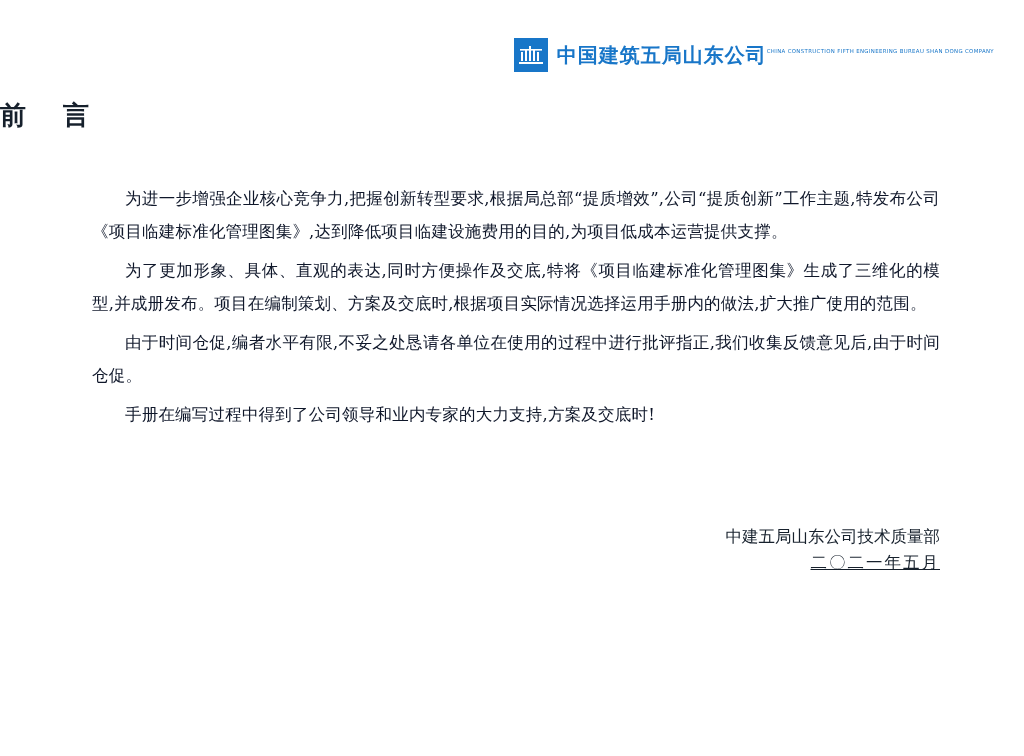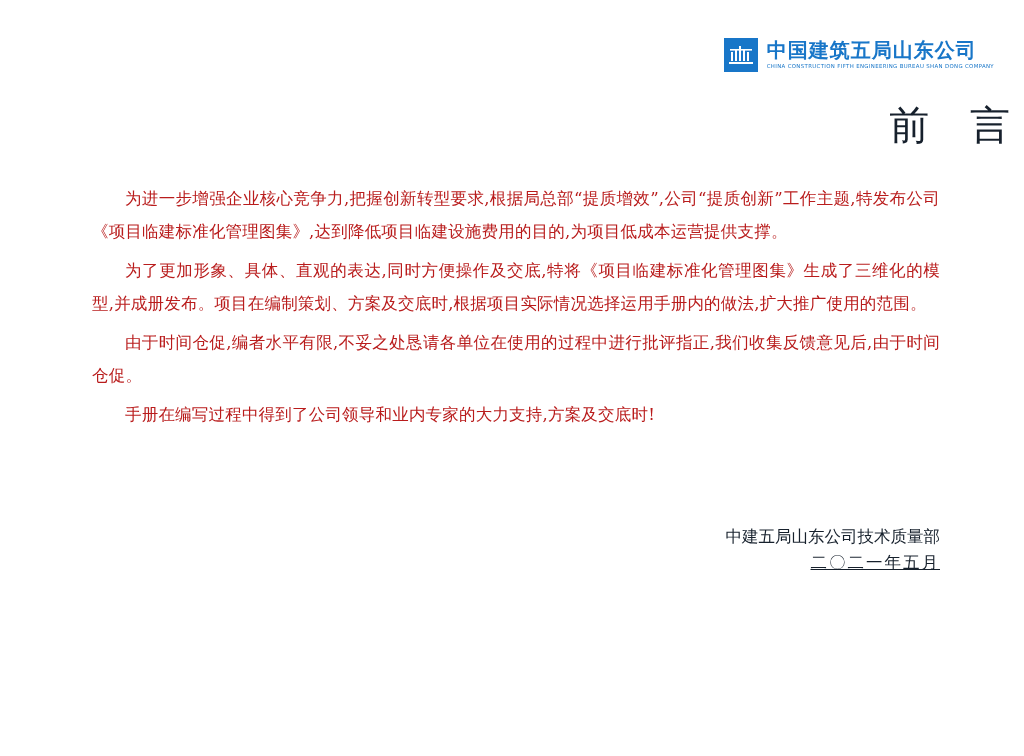--- a/index.html
+++ b/index.html
@@ -36,21 +36,21 @@
     height: 34px;
     background: #1876c8;
     display: flex;
     align-items: center;
     justify-content: center;
     flex: none;
   }
   .logo-mark svg { display: block; }
   .logo-text {
     display: flex;
-    flex-direction: column;
+    flex-direction: row;
     justify-content: center;
     line-height: 1;
   }
   .logo-cn {
     font-family: "DejaVu Sans", "Liberation Sans", sans-serif;
     font-size: 20px;
     font-weight: bold;
     color: #1876c8;
     letter-spacing: 1px;
     white-space: nowrap;
@@ -63,42 +63,43 @@
     margin-top: 4px;
     white-space: nowrap;
   }
 
   
   .doc-title {
     position: absolute;
     top: 98px;
     left: 0;
     right: 0;
-    text-align: right;
-    font-size: 40px;
+    text-align: left;
+    font-size: 26px;
     letter-spacing: 14px;
     color: #16202c;
     font-family: "DejaVu Serif", "Liberation Serif", serif;
+    font-weight: bold;
   }
 
   
   .body-text {
     position: absolute;
     top: 182px;
     left: 92px;
     width: 848px;
   }
   .para {
     font-size: 16.5px;
     line-height: 2.0;
     text-align: justify;
     text-justify: inter-ideograph;
     text-indent: 2em;
     margin: 0 0 6px 0;
-    color: #b91c1c;
+    color: #0f172a;
     letter-spacing: 0.2px;
   }
 
   
   .signature {
     position: absolute;
     top: 524px;
     right: 84px;
     text-align: right;
     font-size: 16.5px;

